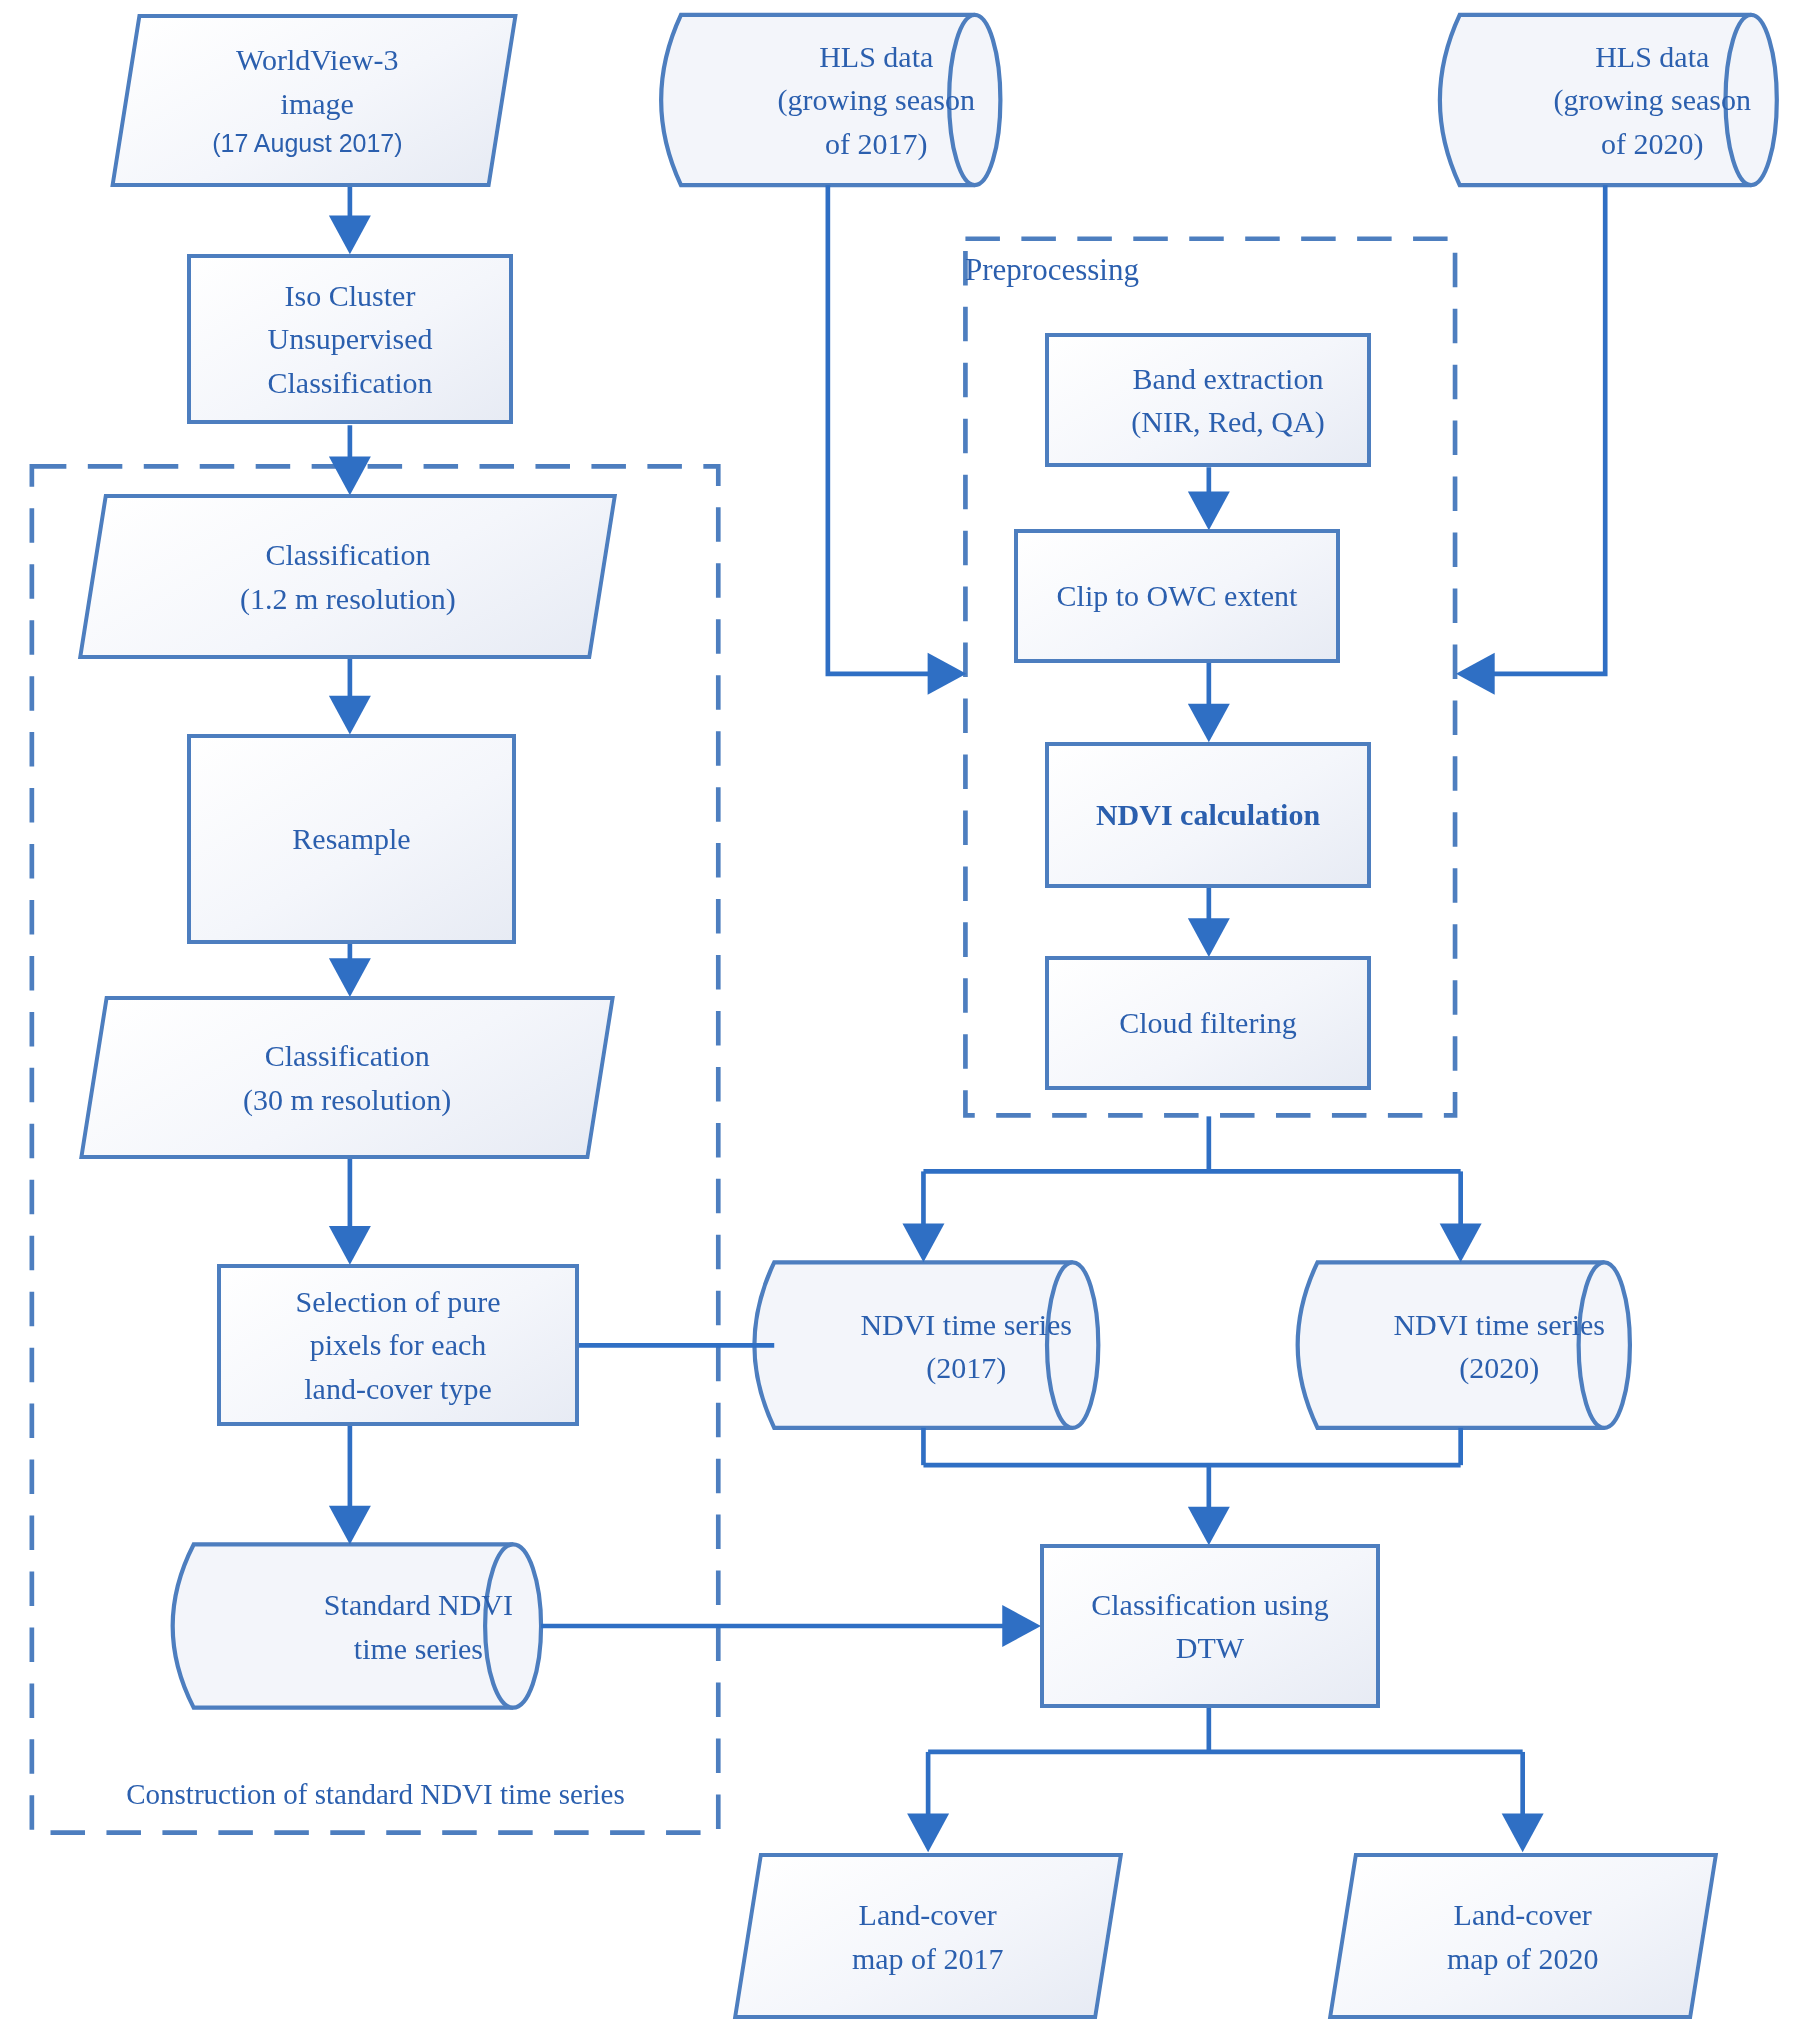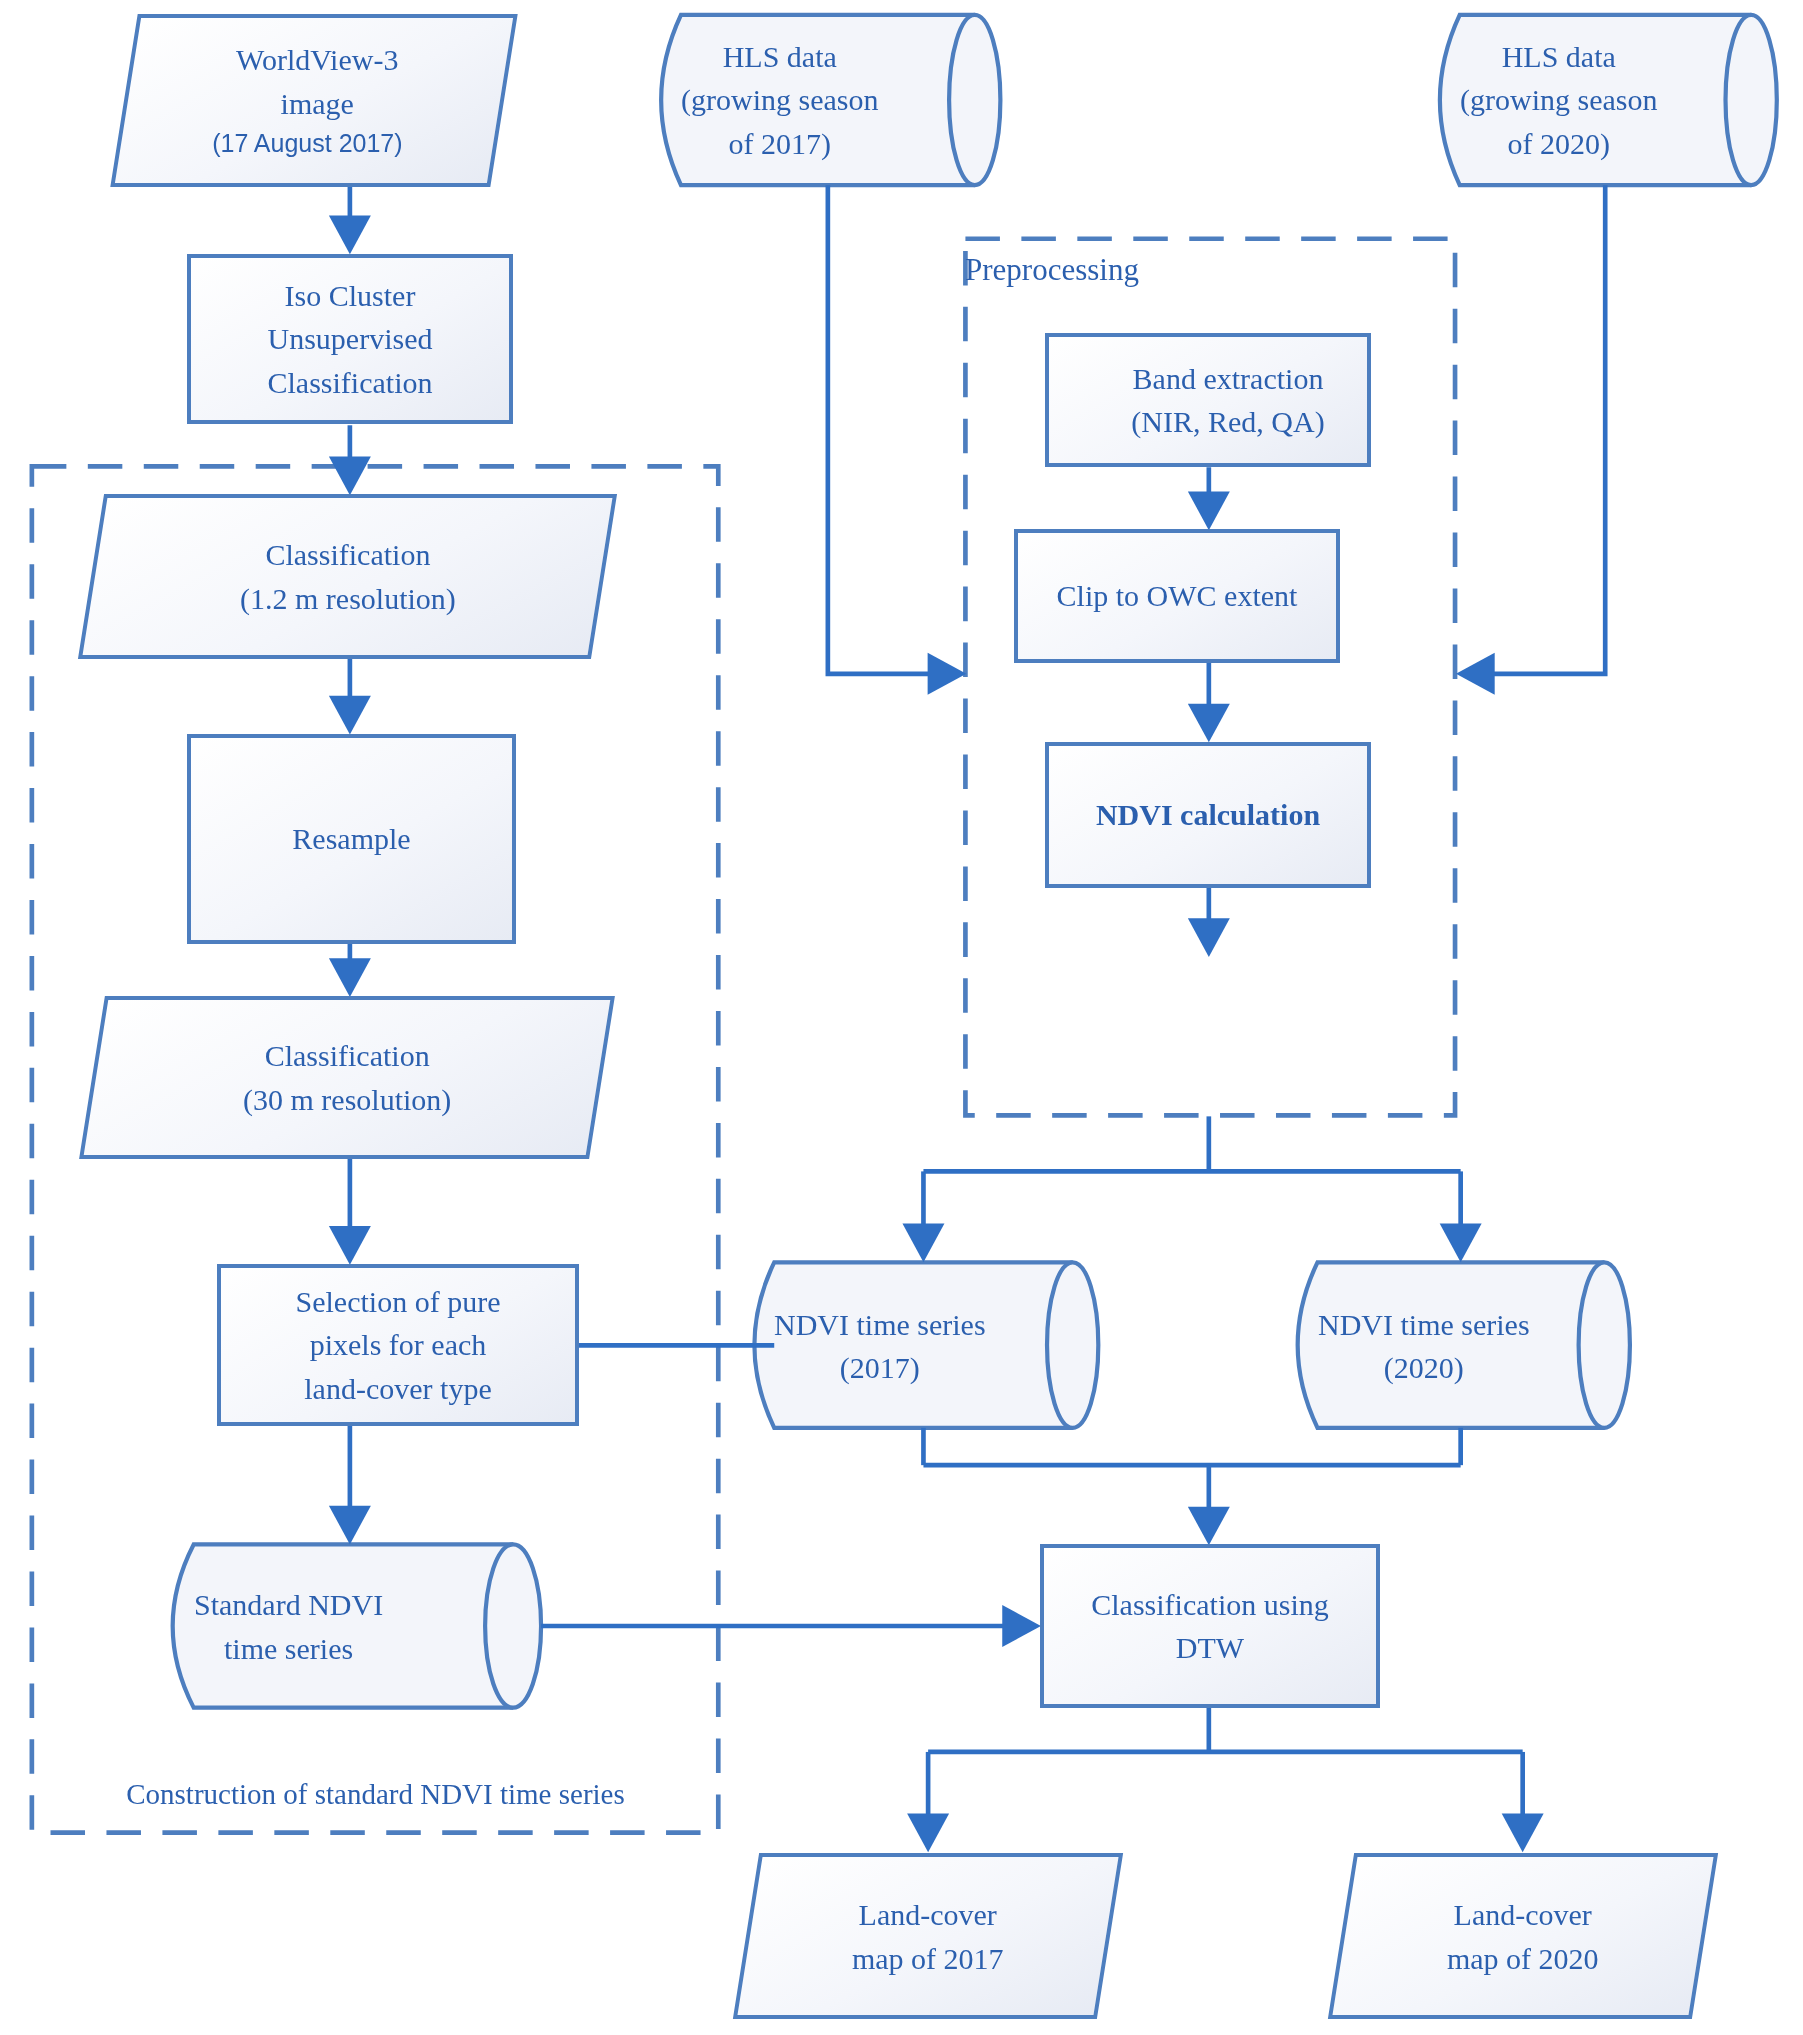--- a/index.html
+++ b/index.html
@@ -18,21 +18,21 @@
   .cyl-cap{fill:var(--cylfill);stroke:var(--border);stroke-width:9;}
   .node{position:absolute;box-sizing:border-box;border:4.2px solid var(--border);
         background:linear-gradient(150deg,var(--fill-a) 0%,#f4f6fb 55%,var(--fill-b) 100%);
         display:flex;flex-direction:column;align-items:center;justify-content:center;
         text-align:center;color:var(--text);}
   .label{white-space:pre-line;font-size:30px;line-height:1.45;color:var(--text);}
   .sublabel{white-space:pre-line;font-family:"Liberation Sans",sans-serif;font-size:25px;
             line-height:1.5;color:var(--text);}
   .para{transform:skewX(-9deg);}
   .para .label, .para .sublabel{transform:skewX(9deg);}
-  .cyl-label{position:absolute;display:flex;align-items:center;justify-content:flex-start;
+  .cyl-label{position:absolute;display:flex;align-items:center;justify-content:flex-end;
              text-align:center;}
   .group-title{position:absolute;left:0;right:0;top:13px;text-align:left;font-size:31px;
                color:var(--text);}
   .group-caption{position:absolute;left:0;right:0;bottom:22.4px;text-align:center;font-size:29px;
                color:var(--text);}
   .group{position:absolute;}
 </style>
 </head>
 <body>
 
@@ -195,20 +195,23 @@
   <div class="node" style="left:1045px;top:333px;width:326px;height:134px;padding-left:40px;">
     <span class="label">Band extraction
 (NIR, Red, QA)</span>
   </div>
   <div class="node" style="left:1014px;top:529px;width:326px;height:134px;">
     <span class="label">Clip to OWC extent</span>
   </div>
   <div class="node" style="left:1045px;top:742px;width:326px;height:146px;font-weight:bold;">
     <span class="label">NDVI calculation</span>
   </div>
+  <div class="node" style="left:1045px;top:956px;width:326px;height:134px;">
+    <span class="label">Cloud filtering</span>
+  </div>
   <div class="node" style="left:1040px;top:1544px;width:340px;height:164px;">
     <span class="label">Classification using
 DTW</span>
   </div>
 
   <div class="cyl-label" style="left:681px;top:15px;width:294px;height:170px;">
     <span class="label">HLS data
 (growing season
 of 2017)</span>
   </div>

